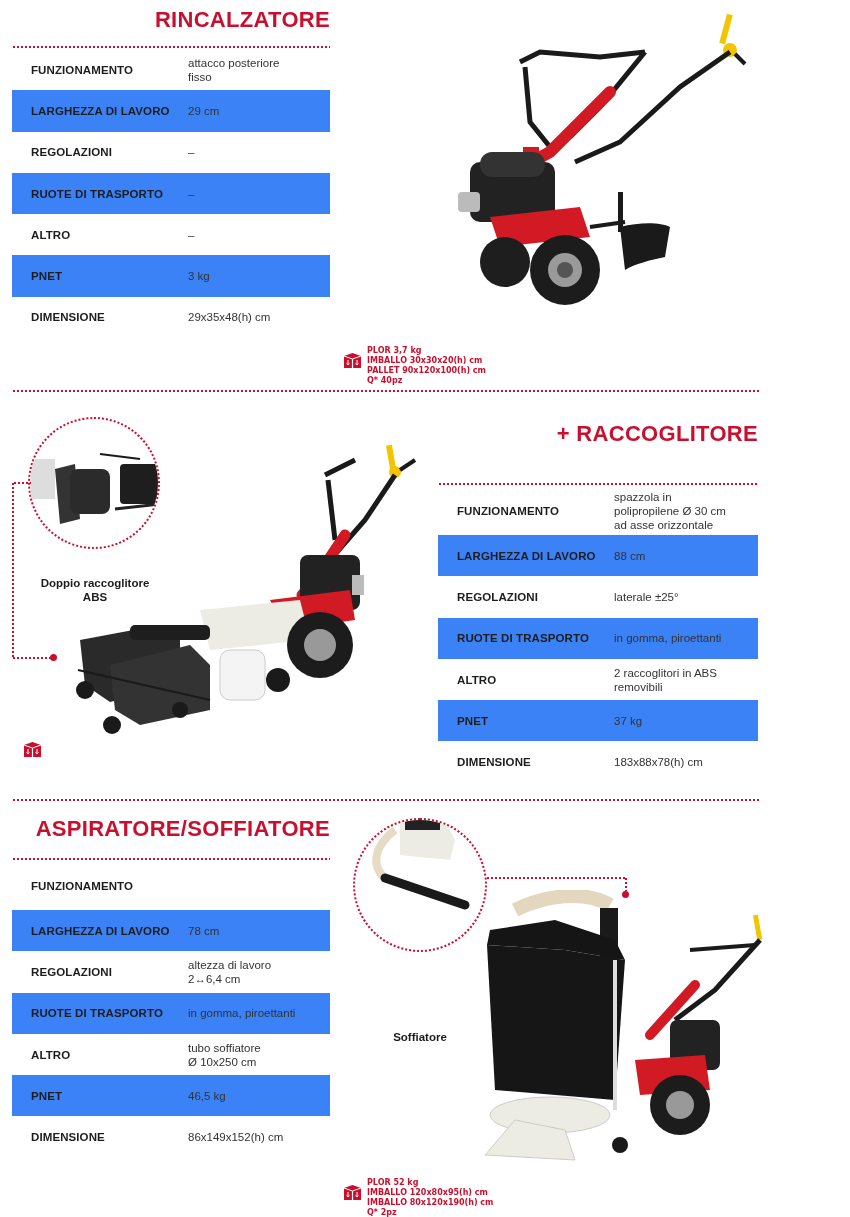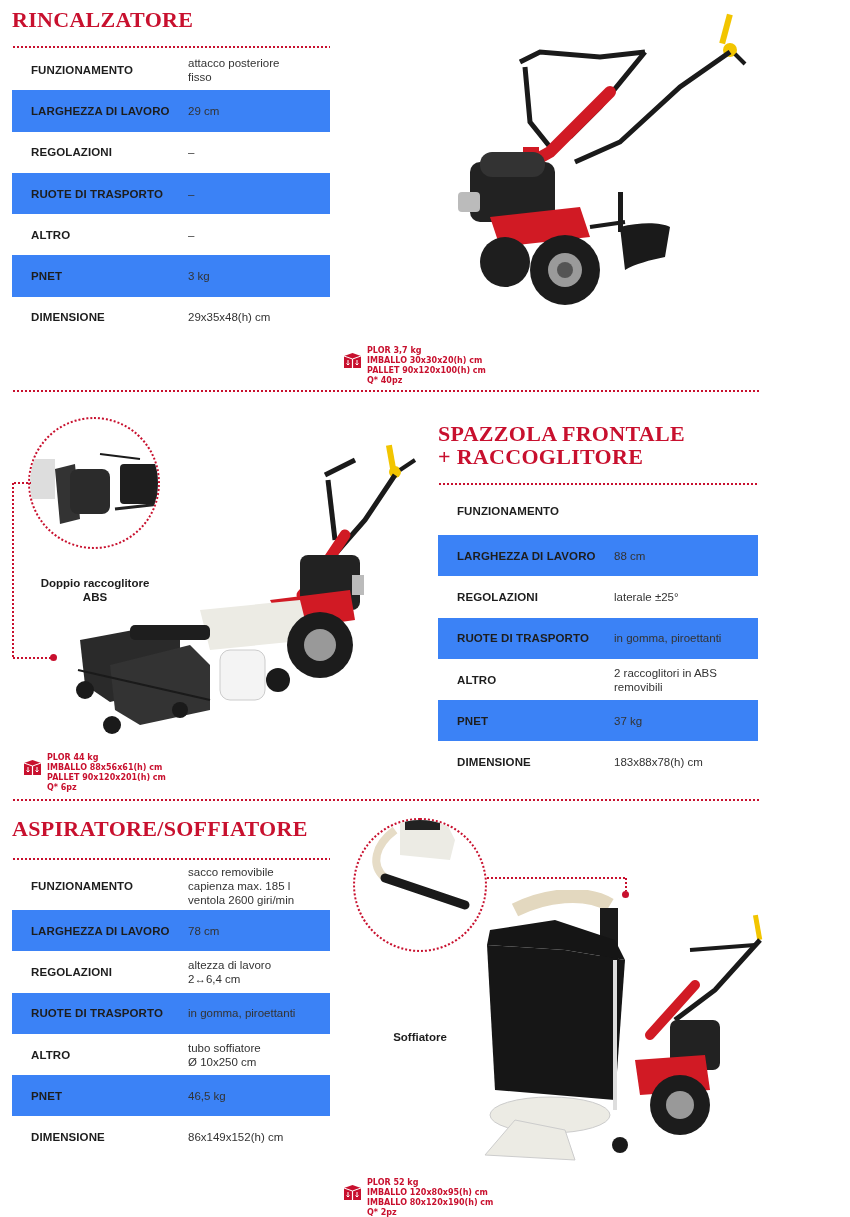--- a/index.html
+++ b/index.html
@@ -3,24 +3,24 @@
 <meta charset="utf-8">
 <style>
   * { box-sizing: border-box; margin: 0; padding: 0; }
   html, body { width: 850px; height: 1217px; background: #ffffff; overflow: hidden; }
   body { position: relative; font-family: "Liberation Sans", "DejaVu Sans", sans-serif; color: #1a1a1a; }
 
   .title {
     position: absolute;
     color: #c8102e;
     font-weight: bold;
-    font-family: Liberation Serif, serif;
+    font-family: Liberation Sans, sans-serif;
     font-size: 22px;
     letter-spacing: 0.3px;
-    text-align: left;
+    text-align: right;
     line-height: 23px;
   }
 
   .dotline {
     position: absolute;
     height: 2px;
     background-image: radial-gradient(circle, #c8102e 0.9px, transparent 1.1px);
     background-size: 4px 2px;
     background-repeat: repeat-x;
   }
@@ -175,28 +175,30 @@
     <div>PLOR 3,7 kg</div>
     <div>IMBALLO 30x30x20(h) cm</div>
     <div>PALLET 90x120x100(h) cm</div>
     <div>Q* 40pz</div>
   </div>
 </div>
 
 <div class="dotline" style="left:12px; top:390px; width:748px;"></div>
 
 <div class="title" style="left:438px; top:422px; width:320px;">
-  <div>SPAZZOLA FRONTALE</div>
   <div>+ RACCOGLITORE</div>
 </div>
 <div class="dotline" style="left:438px; top:483px; width:320px;"></div>
 
 <div class="spec-table" style="left:438px; top:486px; width:320px;">
   <div class="spec-row" style="height:49px;">
     <div class="spec-label">FUNZIONAMENTO</div>
+    <div class="spec-value">spazzola in
+polipropilene Ø 30 cm
+ad asse orizzontale</div>
   </div>
   <div class="spec-row shaded">
     <div class="spec-label">LARGHEZZA DI LAVORO</div>
     <div class="spec-value">88 cm</div>
   </div>
   <div class="spec-row">
     <div class="spec-label">REGOLAZIONI</div>
     <div class="spec-value">laterale ±25°</div>
   </div>
   <div class="spec-row shaded">
@@ -273,37 +275,28 @@
 </svg>
 
 <div class="pack" style="left:23px; top:741px;">
   <svg class="pack-icon" viewBox="0 0 19 17">
     <path d="M1 4 L9.5 1 L18 4 L18 16 L1 16 Z" fill="#c8102e"></path>
     <path d="M1 4 L9.5 7 L18 4" stroke="#fff" stroke-width="1" fill="none"></path>
     <line x1="9.5" y1="7" x2="9.5" y2="16" stroke="#fff" stroke-width="1.2"></line>
     <path d="M5 8 L5 13 M3.5 11.5 L5 13 L6.5 11.5" stroke="#fff" stroke-width="1" fill="none"></path>
     <path d="M14 8 L14 13 M12.5 11.5 L14 13 L15.5 11.5" stroke="#fff" stroke-width="1" fill="none"></path>
   </svg>
-  <div class="pack-lines">
-    <div>PLOR 44 kg</div>
-    <div>IMBALLO 88x56x61(h) cm</div>
-    <div>PALLET 90x120x201(h) cm</div>
-    <div>Q* 6pz</div>
-  </div>
 </div>
 
 <div class="title" style="left:12px; top:817px; width:318px;">ASPIRATORE/SOFFIATORE</div>
 <div class="dotline" style="left:12px; top:858px; width:318px;"></div>
 
 <div class="spec-table" style="left:12px; top:861px; width:318px;">
   <div class="spec-row" style="height:49px;">
     <div class="spec-label">FUNZIONAMENTO</div>
-    <div class="spec-value">sacco removibile
-capienza max. 185 l
-ventola 2600 giri/min</div>
   </div>
   <div class="spec-row shaded">
     <div class="spec-label">LARGHEZZA DI LAVORO</div>
     <div class="spec-value">78 cm</div>
   </div>
   <div class="spec-row">
     <div class="spec-label">REGOLAZIONI</div>
     <div class="spec-value">altezza di lavoro
 2↔6,4 cm</div>
   </div>

